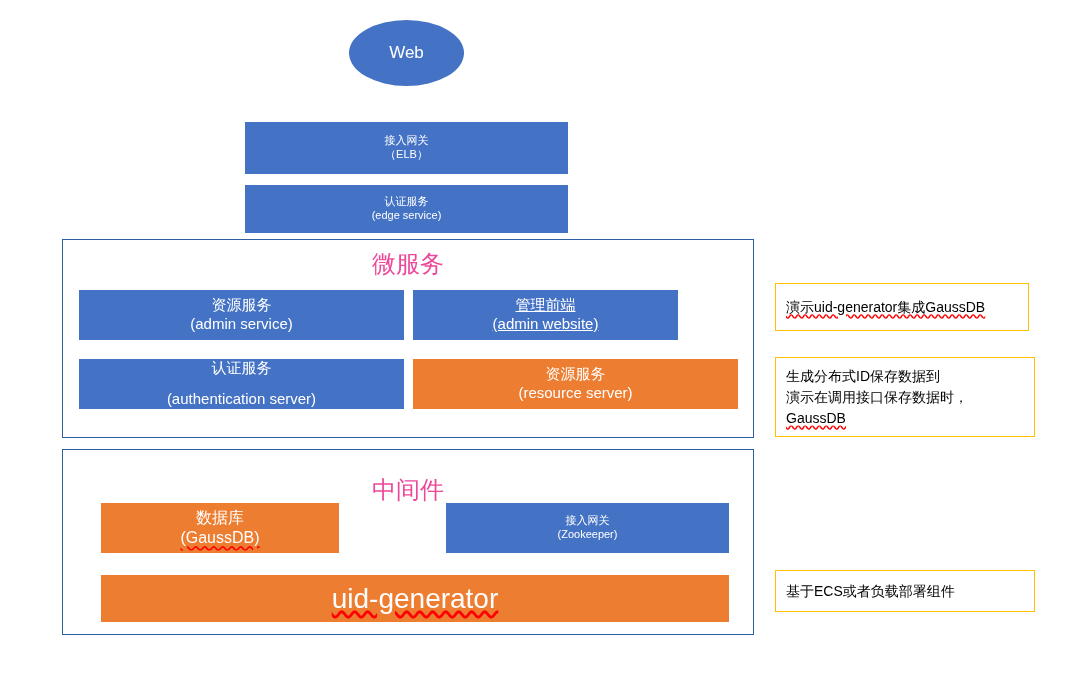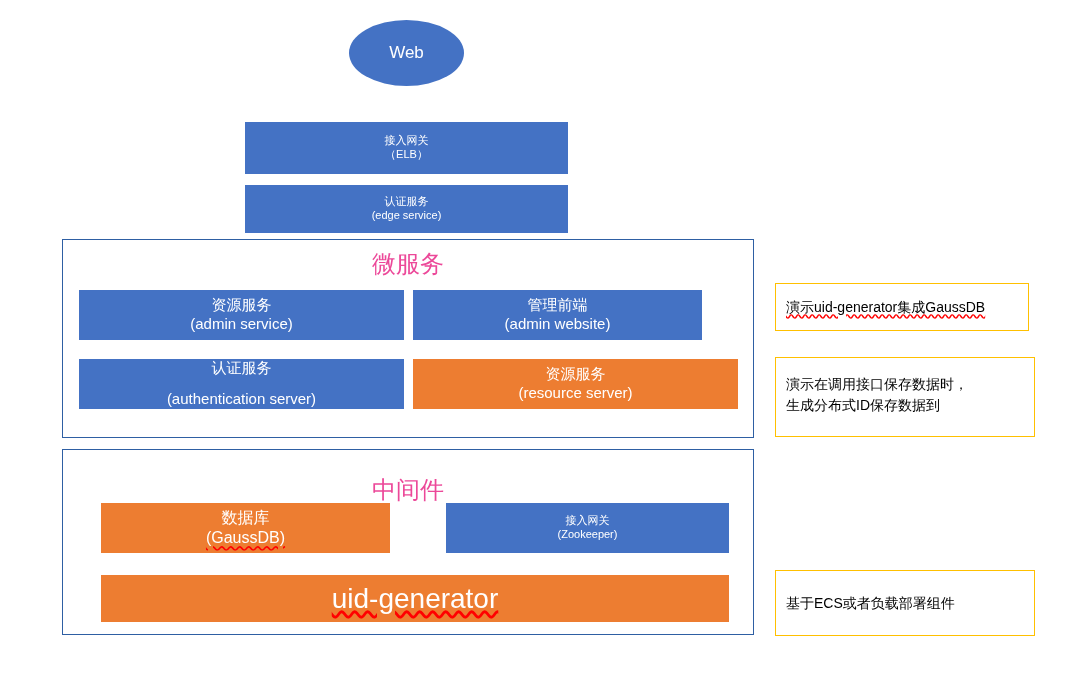--- a/index.html
+++ b/index.html
@@ -60,42 +60,42 @@
     text-align: center;
     font-size: 24px;
     color: #ec4899;
   }
 
   .svc {
     height: 50px;
     font-size: 15px;
   }
   .svc-admin-backend  { left: 79px;  top: 290px; width: 325px; height: 50px; }
-  .svc-admin-frontend { left: 413px; top: 290px; width: 289px; height: 50px; }
+  .svc-admin-frontend { left: 413px; top: 290px; width: 265px; height: 50px; text-decoration: underline; }
   .svc-auth           { left: 79px;  top: 359px; width: 325px; height: 50px; justify-content: space-between; }
   .svc-resource       { left: 413px; top: 359px; width: 325px; height: 50px; }
 
-  .mw-db   { left: 101px; top: 503px; width: 289px; height: 50px; }
+  .mw-db   { left: 101px; top: 503px; width: 238px; height: 50px; }
   .mw-reg  { left: 446px; top: 503px; width: 283px; height: 50px; }
   .mw-uid  { left: 101px; top: 575px; width: 628px; height: 47px;
              font-size: 28px; }
 
   
   .note {
     border: 1.5px solid #ffc000;
     background: #ffffff;
     font-size: 14px;
     color: #000000;
-    padding: 16px 10px;
+    padding: 8px 10px;
     line-height: 1.5;
   }
   .note-1 { left: 775px; top: 283px; width: 254px; height: 48px;
             display: flex; align-items: center; }
   .note-2 { left: 775px; top: 357px; width: 260px; height: 80px; }
-  .note-3 { left: 775px; top: 570px; width: 260px; height: 66px;
+  .note-3 { left: 775px; top: 570px; width: 260px; height: 42px;
             display: flex; align-items: center; }
 
   .sq-underline {
     text-decoration: underline;
     text-decoration-color: #ff0000;
     text-decoration-style: wavy;
     text-underline-offset: 2px;
   }
   .line2 { display: block; }
 </style>
@@ -148,18 +148,19 @@
   <span>(Zookeeper)</span>
 </div>
 <div class="abs orangebar mw-uid">
   <span class="sq-underline">uid-generator</span>
 </div>
 
 <div class="abs note note-1">
   <span class="sq-underline">演示uid-generator集成GaussDB</span>
 </div>
 <div class="abs note note-2">
+  <span class="line2">生成分布式ID保存数据到</span>
   <span class="line2">演示在调用接口保存数据时，</span>
-  <span class="line2">生成分布式ID保存数据到</span>
+  <span class="line2 sq-underline">GaussDB</span>
 </div>
 <div class="abs note note-3">
   <span>基于ECS或者负载部署组件</span>
 </div>
 
 </body></html>

